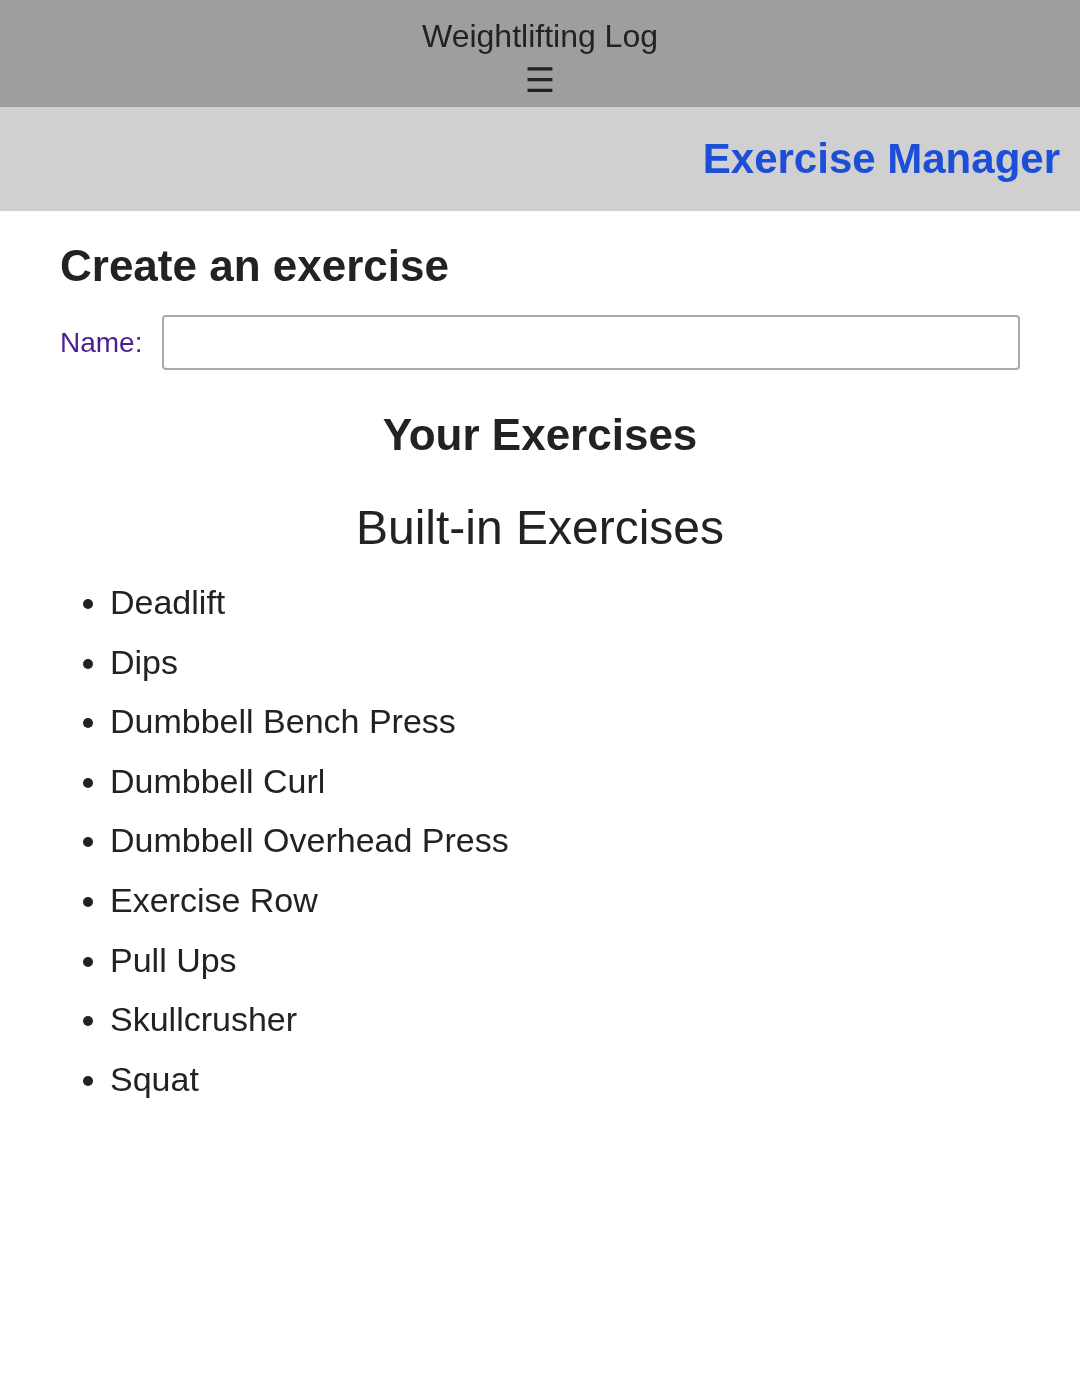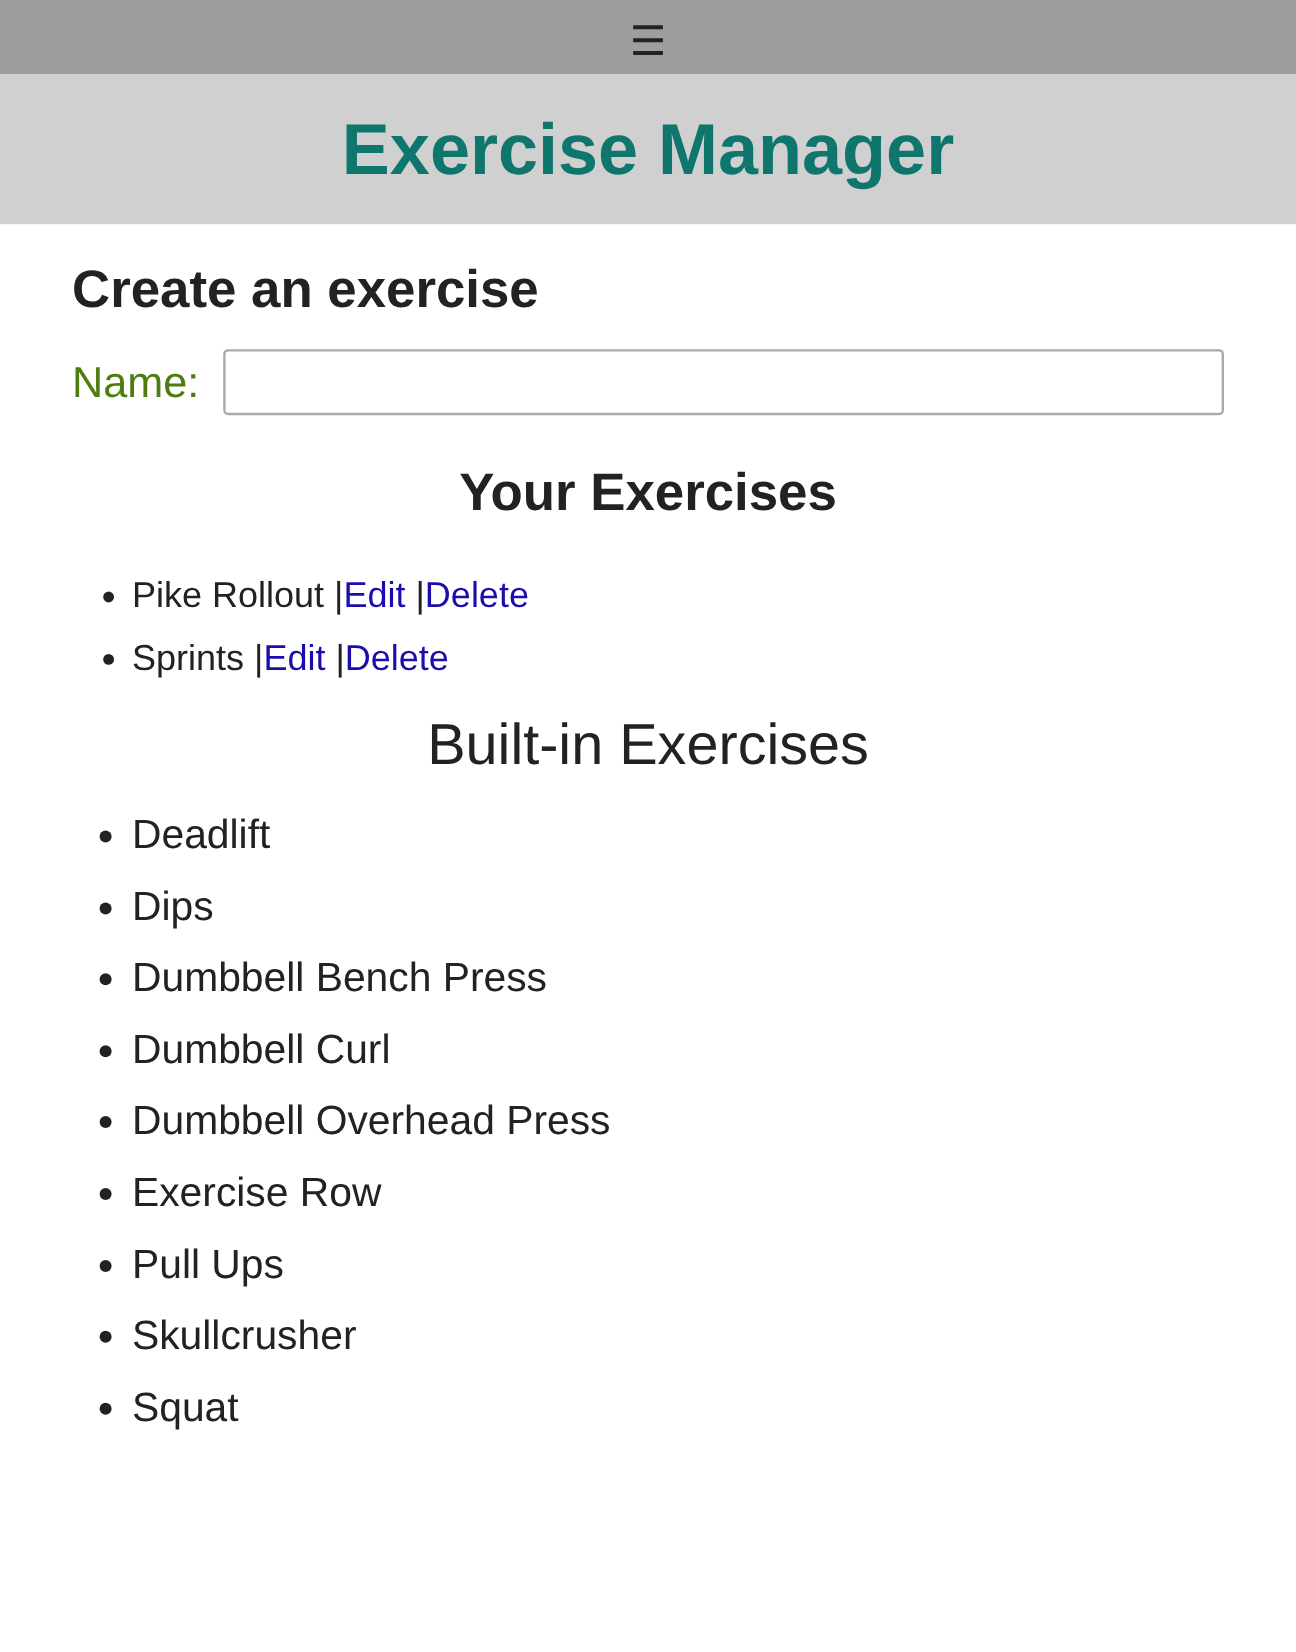--- a/index.html
+++ b/index.html
@@ -42,23 +42,24 @@
     }
 
     
     .page-title-bar {
       background: #d0d0d0;
       text-align: center;
       padding: 28px 20px 28px 20px;
     }
 
     .page-title {
-      font-size: 60px;
+      font-size: 42px;
       font-weight: bold;
-      color: #0f766e;
+      color: #1d4ed8;
+      text-align: right;
     }
 
     
     .main-content {
       padding: 30px 60px 40px 60px;
       background: #fff;
     }
 
     
     .section-title {
@@ -70,22 +71,22 @@
     }
 
     .create-form {
       display: flex;
       align-items: center;
       gap: 20px;
       margin-bottom: 40px;
     }
 
     .name-label {
-      font-size: 36px;
-      color: #4d7c0f;
+      font-size: 28px;
+      color: #4c1d95;
       white-space: nowrap;
     }
 
     .name-input {
       flex: 1;
       font-size: 26px;
       padding: 10px 14px;
       border: 2px solid #aaa;
       border-radius: 4px;
       outline: none;
@@ -165,49 +166,40 @@
       font-size: 34px;
       color: #222;
       margin-bottom: 12px;
       line-height: 1.4;
     }
   </style>
 </head>
 <body>
 
 <header class="header">
+  <div class="header-title">Weightlifting Log</div>
   <button class="hamburger-btn">☰</button>
 </header>
 
 <div class="page-title-bar">
   <h1 class="page-title">Exercise Manager</h1>
 </div>
 
 <main class="main-content">
 
   <section>
     <h2 class="section-title">Create an exercise</h2>
     <div class="create-form">
       <label class="name-label">Name:</label>
       <input class="name-input" type="text" placeholder="" style="">
     </div>
   </section>
 
   <section>
     <h2 class="your-exercises-title">Your Exercises</h2>
-    <ul class="exercise-list">
-
-      <li>
-        <span class="exercise-name">Pike Rollout </span><span class="separator">|</span><a href="#">Edit </a><span class="separator">|</span><a href="#">Delete</a>
-      </li>
-
-      <li>
-        <span class="exercise-name">Sprints </span><span class="separator">|</span><a href="#">Edit </a><span class="separator">|</span><a href="#">Delete</a>
-      </li>
-    </ul>
   </section>
 
   <section>
     <h2 class="builtin-title">Built-in Exercises</h2>
     <ul class="builtin-list">
       <li><span>Deadlift</span></li>
       <li><span>Dips</span></li>
       <li><span>Dumbbell Bench Press</span></li>
       <li><span>Dumbbell Curl</span></li>
       <li><span>Dumbbell Overhead Press</span></li>

